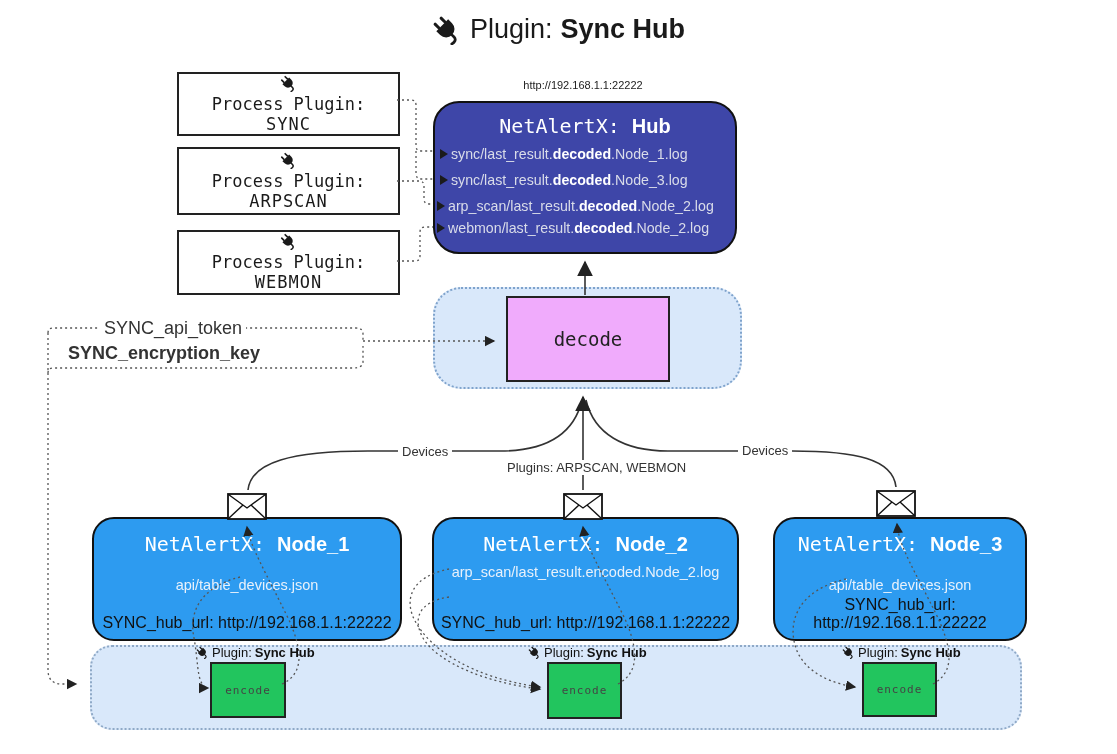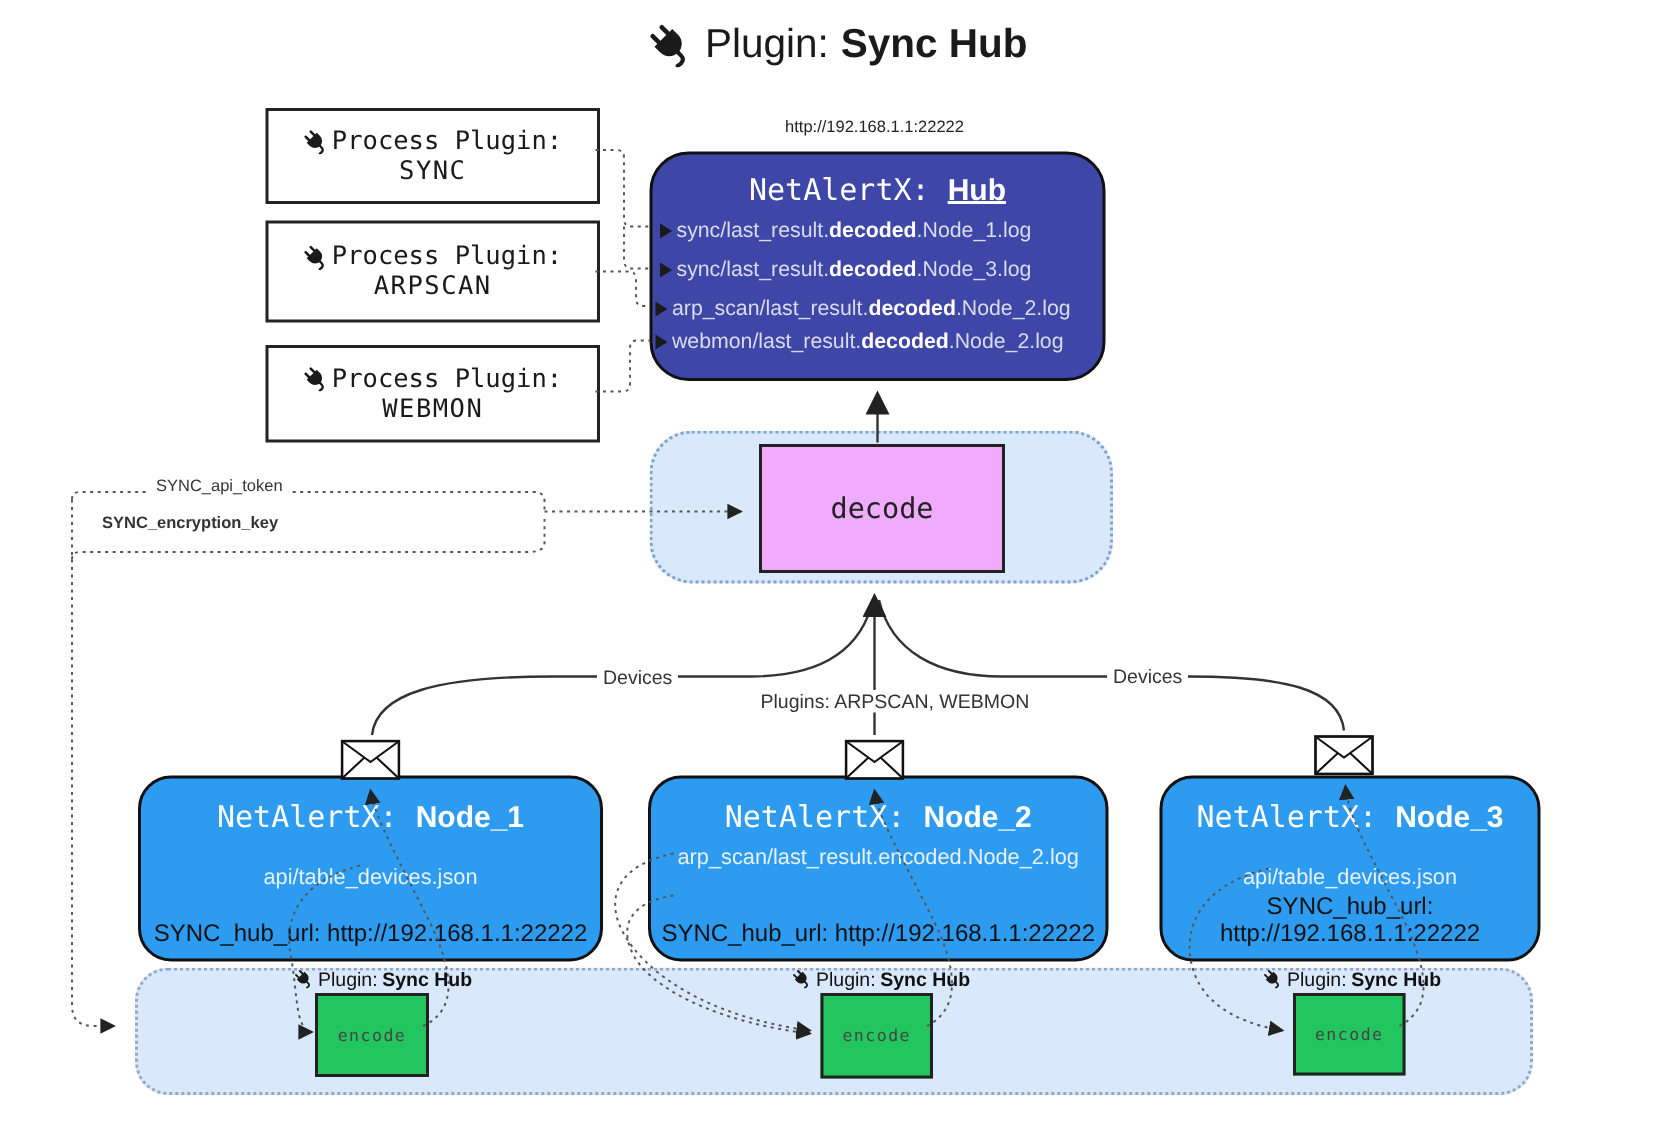--- a/index.html
+++ b/index.html
@@ -8,42 +8,42 @@
   .abs{position:absolute;}
 
   
   .title{left:0;top:14px;width:1117px;display:flex;justify-content:center;align-items:center;gap:8px;z-index:2;}
   .title .t-prefix{font-size:27px;color:#1a1a1a;}
   .title .t-name{font-size:27px;font-weight:bold;color:#1a1a1a;}
 
   
   .procbox{left:177px;width:219px;background:#fff;border:2px solid #222;z-index:1;
            display:flex;flex-direction:column;justify-content:center;align-items:center;color:#1a1a1a;}
-  .procbox .l1{display:flex;align-items:center;gap:2px;font-size:17px;}
+  .procbox .l1{display:flex;align-items:center;gap:2px;font-size:17px;flex-direction:column;}
   .procbox .l2{font-size:17px;letter-spacing:1px;}
 
   
   .huburl{left:433px;top:79px;width:300px;text-align:center;font-size:11px;color:#222;z-index:2;}
   .hub{left:433px;top:101px;width:300px;height:149px;background:var(--c-hub,#3E46A8);
        border:2px solid #111;border-radius:26px;z-index:1;}
   .hub .htitle{position:absolute;top:11px;left:0;width:100%;text-align:center;color:#fff;font-size:20px;}
-  .hub .htitle .bold{font-weight:bold;font-family:"Liberation Sans",sans-serif;text-decoration:underline;}
+  .hub .htitle .bold{font-weight:bold;font-family:"Liberation Sans",sans-serif;}
   .hubrow{position:absolute;left:2px;display:flex;align-items:center;font-size:14.2px;color:#d9dce9;white-space:nowrap;}
   .hubrow .bold{font-weight:bold;color:#fff;}
   .tri{width:0;height:0;border-top:5px solid transparent;border-bottom:5px solid transparent;border-left:8px solid #1b1b1b;margin-right:3px;}
 
   
   .decode-wrap{left:433px;top:287px;width:305px;height:98px;background:var(--c-panel,#D9E8FA);
                border:2px dotted #7fa3cc;border-radius:28px;z-index:1;}
   .decode-box{left:506px;top:296px;width:160px;height:82px;background:#f0abfc;border:2px solid #222;z-index:2;
               display:flex;align-items:center;justify-content:center;font-size:19px;color:#222;}
 
   
   .lbl{background:#fff;color:#333;padding:0 4px;z-index:6;white-space:nowrap;}
-  .lbl-token{font-size:11px;}
+  .lbl-token{font-size:18px;}
   .lbl-edge{font-size:13px;}
 
   
   .node{background:var(--c-node,#2D9BF0);border:2px solid #111;border-radius:22px;top:517px;height:120px;z-index:1;}
   .node .ntitle{position:absolute;top:13px;left:0;width:100%;text-align:center;color:#fff;font-size:20px;white-space:nowrap;}
   .node .ntitle .bold{font-weight:bold;font-family:"Liberation Sans",sans-serif;}
   .node .nfile{position:absolute;left:0;width:100%;text-align:center;color:#e8f1fb;font-size:14.5px;white-space:nowrap;}
   .node .nurl{position:absolute;bottom:7px;left:0;width:100%;text-align:center;color:#111;font-size:16px;}
 
   .envelope{z-index:4;}

